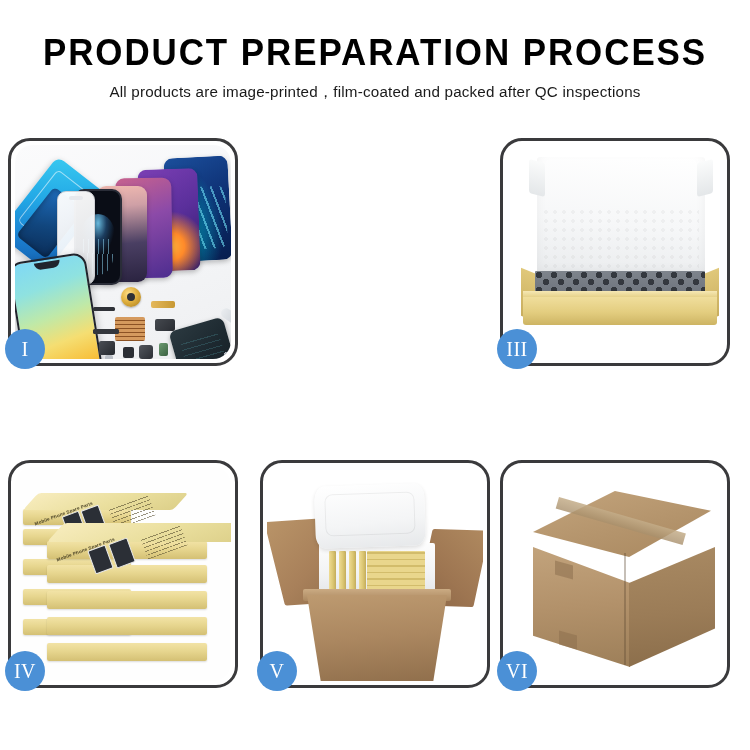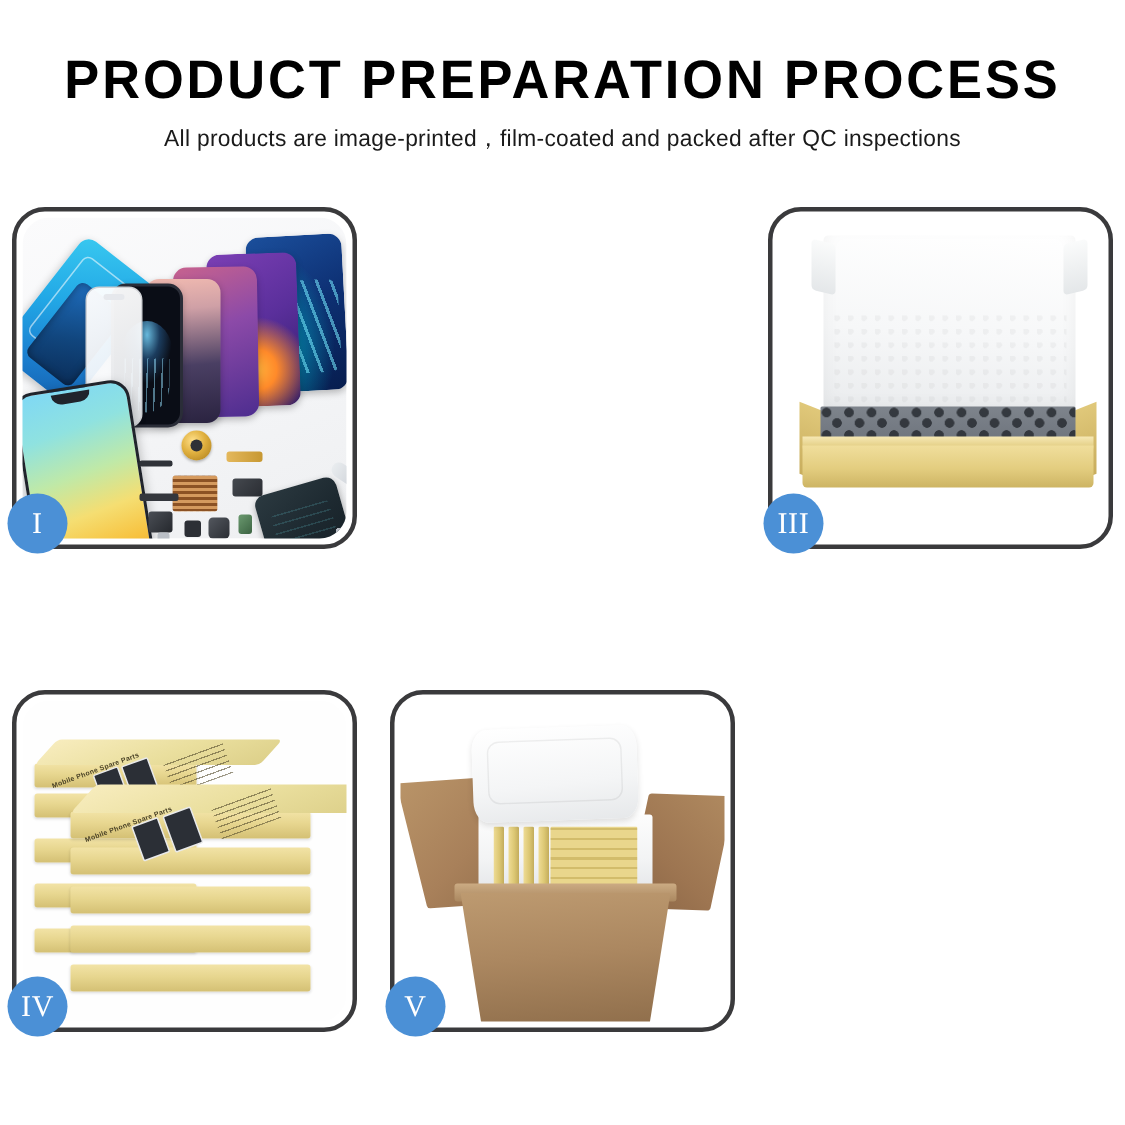--- a/index.html
+++ b/index.html
@@ -59,21 +59,21 @@
     position: absolute;
     width: 230px;
     height: 228px;
     border: 3px solid #3a3a3c;
     border-radius: 22px;
     background: #ffffff;
     box-sizing: border-box;
   }
   .panel.c0 { left: 0px; }
   .panel.c1 { left: 252px; }
-  .panel.c2 { left: 504px; }
+  .panel.c2 { left: 492px; }
   .panel.r0 { top: 0px; }
   .panel.r1 { top: 322px; }
 
   .photo {
     position: absolute;
     left: 4px; top: 4px; right: 4px; bottom: 4px;
     border-radius: 18px;
     overflow: hidden;
     background: #ffffff;
   }
@@ -685,14 +685,27 @@
         <div class="ybar" style="left:30px;"></div>
         <div class="ybar-h"></div>
       </div>
       <div class="foam-lid5"></div>
       <div class="carton-lip"></div>
       <div class="carton-body"></div>
     </div>
     <div class="badge">V</div>
   </div>
 
+  <div class="panel r1 c2">
+    <div class="photo">
+      <div class="p6-bg"></div>
+      <div class="c6-top"></div>
+      <div class="c6-tape"></div>
+      <div class="c6-left"></div>
+      <div class="c6-right"></div>
+      <div class="c6-seam"></div>
+      <div class="c6-tab1"></div>
+      <div class="c6-tab2"></div>
+    </div>
+    <div class="badge">VI</div>
+  </div>
 
 </div>
 
 </body></html>

